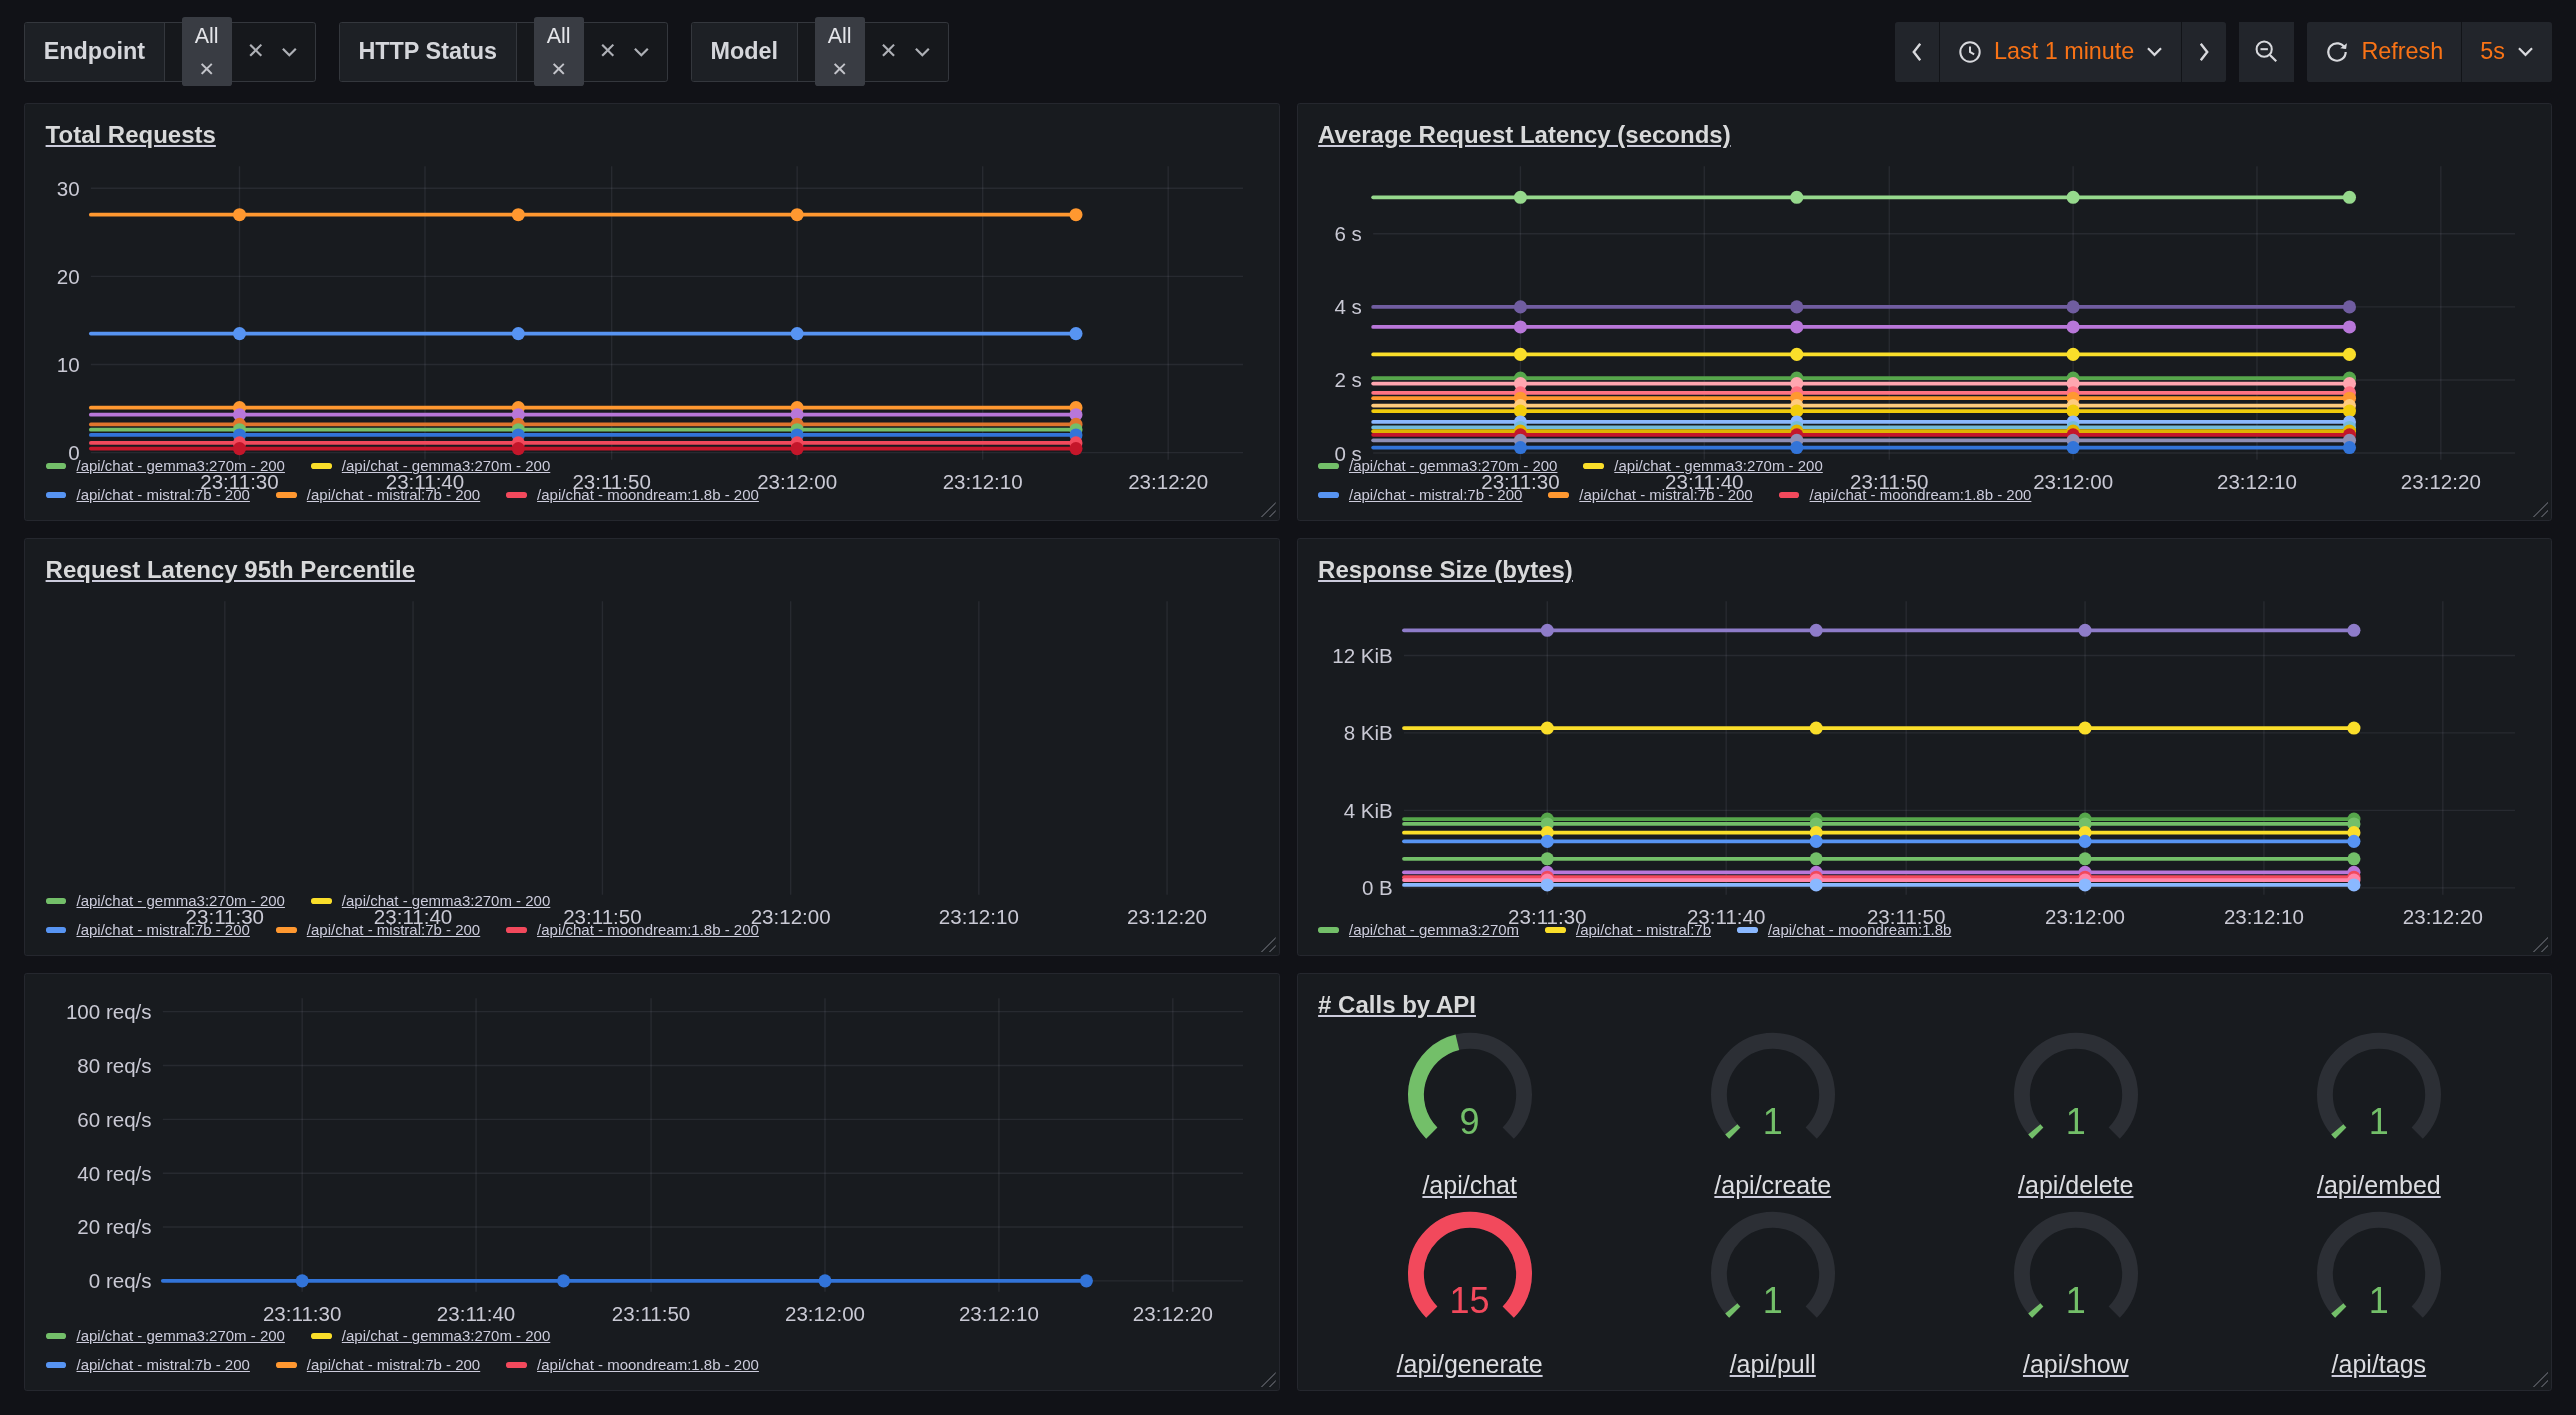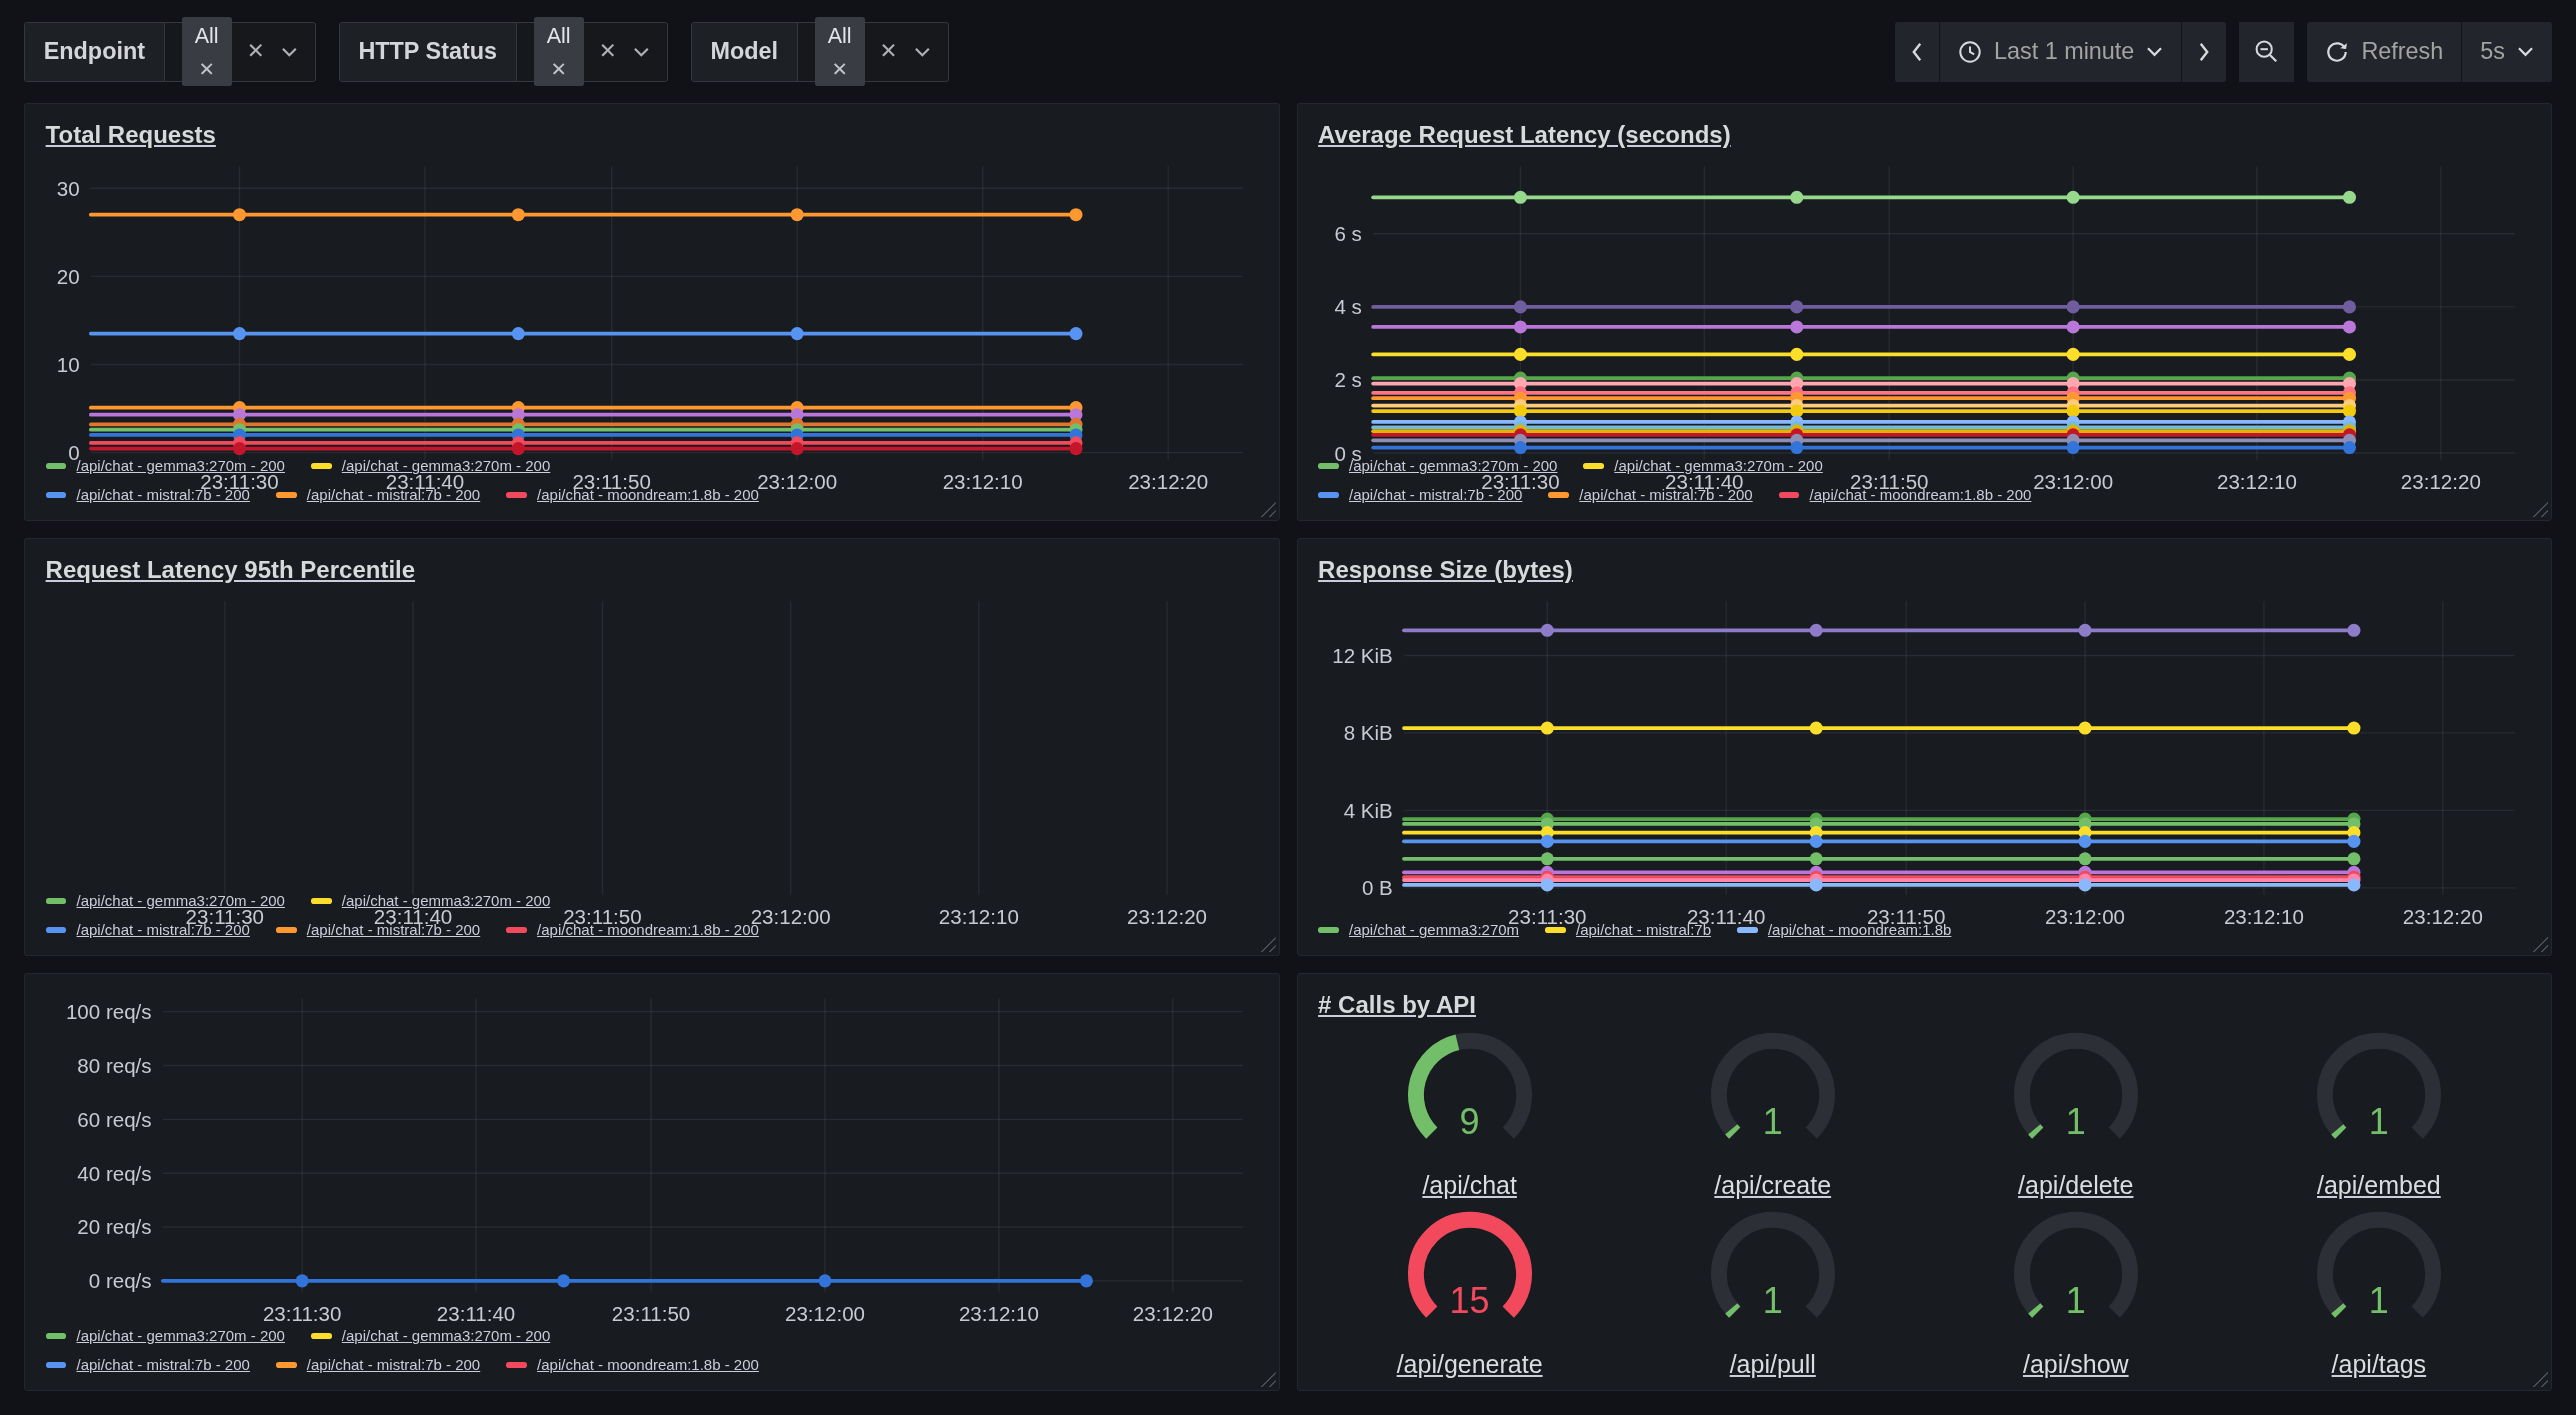--- a/index.html
+++ b/index.html
@@ -10,21 +10,21 @@
   .filters{display:flex;gap:22.4px;}
   .var-group{display:flex;align-items:stretch;height:60px;border:0.9px solid #34373d;border-radius:2.8px;background:#16181c;box-sizing:border-box;}
   .var-label{display:flex;align-items:center;padding:0 18.7px;background:#1d2025;font-size:23.4px;color:#d5d6db;border-right:0.9px solid #34373d;border-radius:1.9px 0 0 1.9px;font-weight:bold;}
   .var-value{display:flex;align-items:center;gap:15px;padding:0 17px;}
   .chip{display:inline-flex;align-items:center;gap:11.2px;background:#393c43;border-radius:2.8px;padding:6.5px 13px;font-size:21.5px;color:#e4e5e9;cursor:pointer;flex-direction:column;}
   .chip .x{color:#c3c4ca;font-size:19.6px;line-height:1;}
   .clear-x{color:#aeb0b6;font-size:21.5px;line-height:1;cursor:pointer;}
   .caret{display:flex;align-items:center;}
   .time-controls{display:flex;align-items:center;gap:13px;}
   .btn-group{display:flex;border-radius:2.8px;overflow:hidden;}
-  .tc-btn{display:flex;align-items:center;gap:12px;background:#22252b;height:60px;padding:0 18px;font-size:23.4px;color:#a3a3a3;border:none;cursor:pointer;box-sizing:border-box;}
+  .tc-btn{display:flex;align-items:center;gap:12px;background:#22252b;height:60px;padding:0 18px;font-size:23.4px;color:#f97316;border:none;cursor:pointer;box-sizing:border-box;}
   .btn-group .tc-btn + .tc-btn{border-left:0.9px solid #121418;}
   .tc-btn.icon-only{padding:0 15px;}
   .ticon{display:block;}
   
   .grid{display:grid;grid-template-columns:1fr 1fr;grid-template-rows:repeat(3,1fr);gap:17px;flex:1;padding-bottom:24px;min-height:0;}
   .panel{position:relative;background:#181b1f;border:0.9px solid #25272e;border-radius:2.8px;padding:11.2px 20.6px 9.3px;display:flex;flex-direction:column;box-sizing:border-box;min-height:0;text-decoration:underline;}
   .panel-title{font-size:24px;font-weight:600;color:#d8d9da;margin:5.6px 0 3.7px;cursor:pointer;flex:none;}
   .chart{flex:1;min-height:0;}
   .chart svg{display:block;}
   svg text{font-family:"Liberation Sans","DejaVu Sans",sans-serif;}

